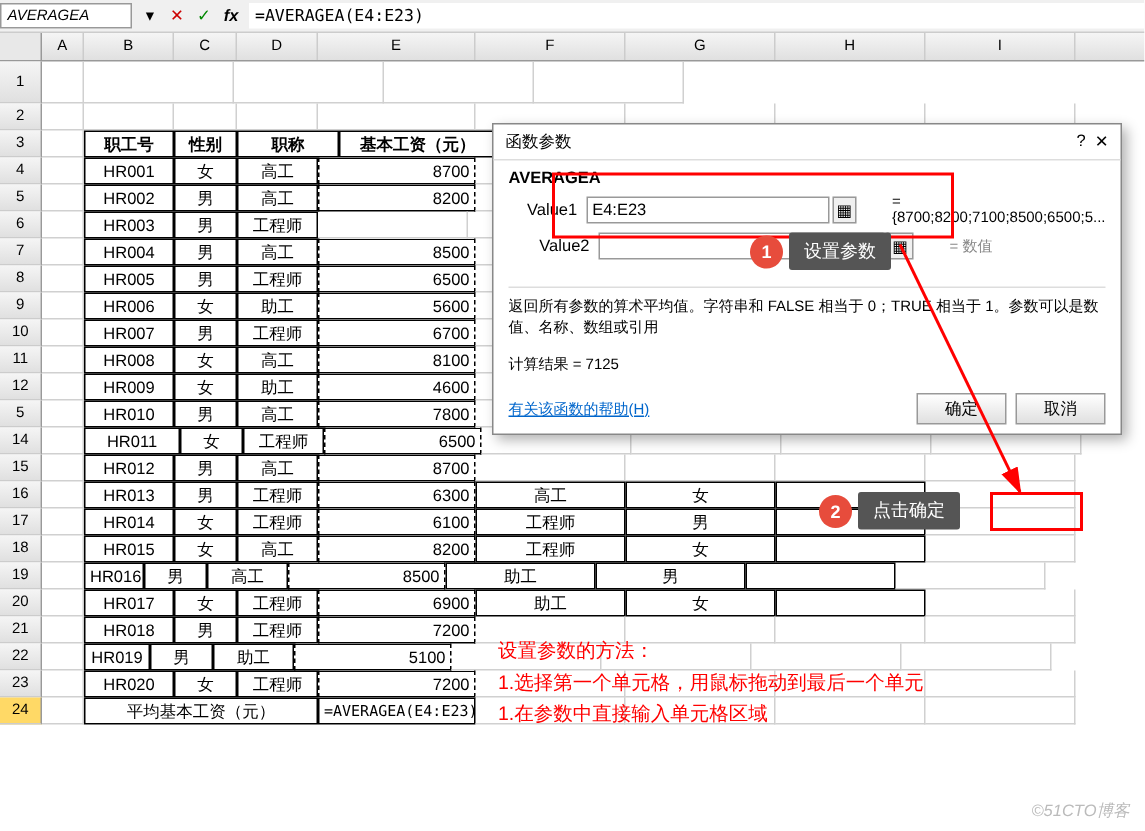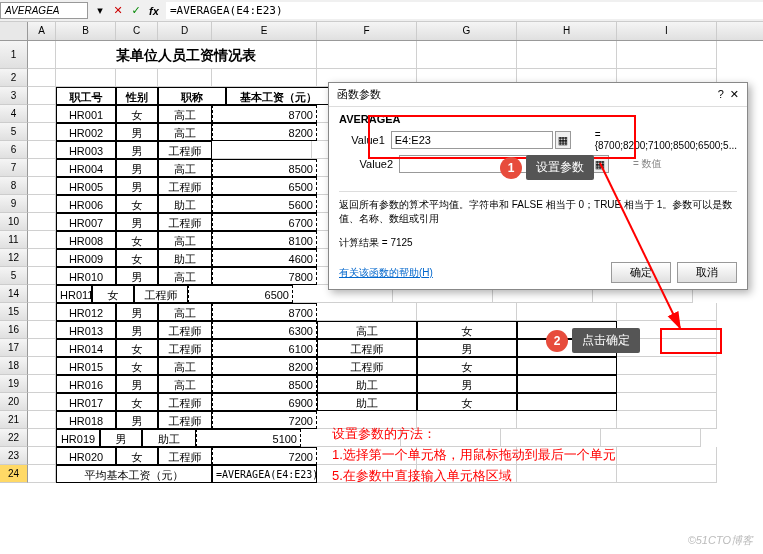--- a/index.html
+++ b/index.html
@@ -98,21 +98,20 @@
         <div class="row-h " style="height:18px;line-height:18px">19</div>
         <div class="row-h " style="height:18px;line-height:18px">20</div>
         <div class="row-h " style="height:18px;line-height:18px">21</div>
         <div class="row-h " style="height:18px;line-height:18px">22</div>
         <div class="row-h " style="height:18px;line-height:18px">23</div>
         <div class="row-h active-row-h" style="height:18px;line-height:18px">24</div>
       </div>
     <div class="cells" id="cells">
         <div class="cell-row" style="height:28px">
   <div class="cell" style="width:28px"></div>
-  <div class="cell title-cell" style="width:261px;line-height:28px">某单位人员工资情况表</div>
   <div class="cell" style="width:100px"></div>
           <div class="cell" style="width:100px"></div>
           <div class="cell" style="width:100px"></div>
           <div class="cell" style="width:100px"></div>
 </div>
         <div class="cell-row">
           <div class="cell" style="width:28px"></div>
           <div class="cell" style="width:60px"></div>
           <div class="cell" style="width:42px"></div>
           <div class="cell" style="width:54px"></div>
@@ -237,21 +236,21 @@
     <div class="cell tc bordered" style="width:42px">男</div>
     <div class="cell tc bordered" style="width:54px">高工</div>
     <div class="cell tr bordered dashed-col" style="width:105px">7800</div>
     <div class="cell " style="width:100px"></div>
     <div class="cell " style="width:100px"></div>
     <div class="cell " style="width:100px"></div>
     <div class="cell" style="width:100px"></div>
   </div>
         <div class="cell-row">
     <div class="cell" style="width:28px"></div>
-    <div class="cell tc bordered" style="width:36px">HR011</div>
+    <div class="cell tc bordered" style="width:64px">HR011</div>
     <div class="cell tc bordered" style="width:42px">女</div>
     <div class="cell tc bordered" style="width:54px">工程师</div>
     <div class="cell tr bordered dashed-col" style="width:105px">6500</div>
     <div class="cell " style="width:100px"></div>
     <div class="cell " style="width:100px"></div>
     <div class="cell " style="width:100px"></div>
     <div class="cell" style="width:100px"></div>
   </div>
         <div class="cell-row">
     <div class="cell" style="width:28px"></div>
@@ -292,21 +291,21 @@
     <div class="cell tc bordered" style="width:42px">女</div>
     <div class="cell tc bordered" style="width:54px">高工</div>
     <div class="cell tr bordered dashed-col" style="width:105px">8200</div>
     <div class="cell tc bordered" style="width:100px">工程师</div>
     <div class="cell tc bordered" style="width:100px">女</div>
     <div class="cell bordered" style="width:100px"></div>
     <div class="cell" style="width:100px"></div>
   </div>
         <div class="cell-row">
     <div class="cell" style="width:28px"></div>
-    <div class="cell tc bordered" style="width:60px">HR016</div>
+    <div class="cell tc bordered" style="width:40px">HR016</div>
     <div class="cell tc bordered" style="width:42px">男</div>
     <div class="cell tc bordered" style="width:54px">高工</div>
     <div class="cell tr bordered dashed-col" style="width:105px">8500</div>
     <div class="cell tc bordered" style="width:100px">助工</div>
     <div class="cell tc bordered" style="width:100px">男</div>
     <div class="cell bordered" style="width:100px"></div>
     <div class="cell" style="width:100px"></div>
   </div>
         <div class="cell-row">
     <div class="cell" style="width:28px"></div>
@@ -414,16 +413,16 @@
       <marker id="ah" markerWidth="10" markerHeight="10" refX="8" refY="3" orient="auto">
         <path d="M0,0 L0,6 L9,3 z" fill="red"></path>
       </marker>
     </defs>
   <line x1="10" y1="5" x2="90" y2="170" stroke="red" stroke-width="2" marker-end="url(#ah)"></line>
 </svg>
 
 <div class="instructions" style="left:332px; top:424px;">
   <div>设置参数的方法：</div>
   <div>1.选择第一个单元格，用鼠标拖动到最后一个单元</div>
-  <div>5.在参数中直接输入单元格区域</div>
+  <div>1.在参数中直接输入单元格区域</div>
 </div>
 
 <div class="watermark">©51CTO博客</div>
 
 </body></html>

